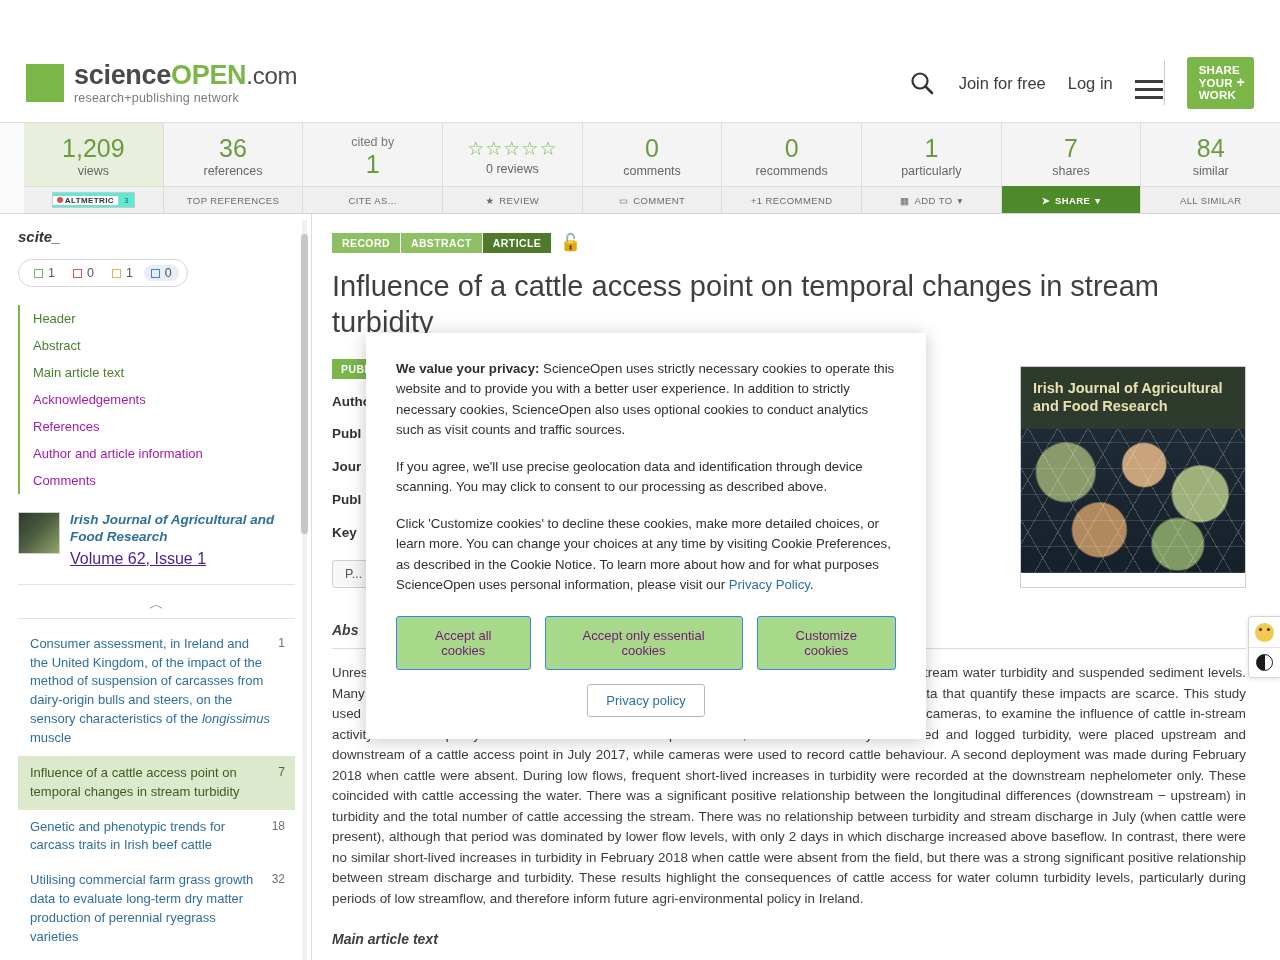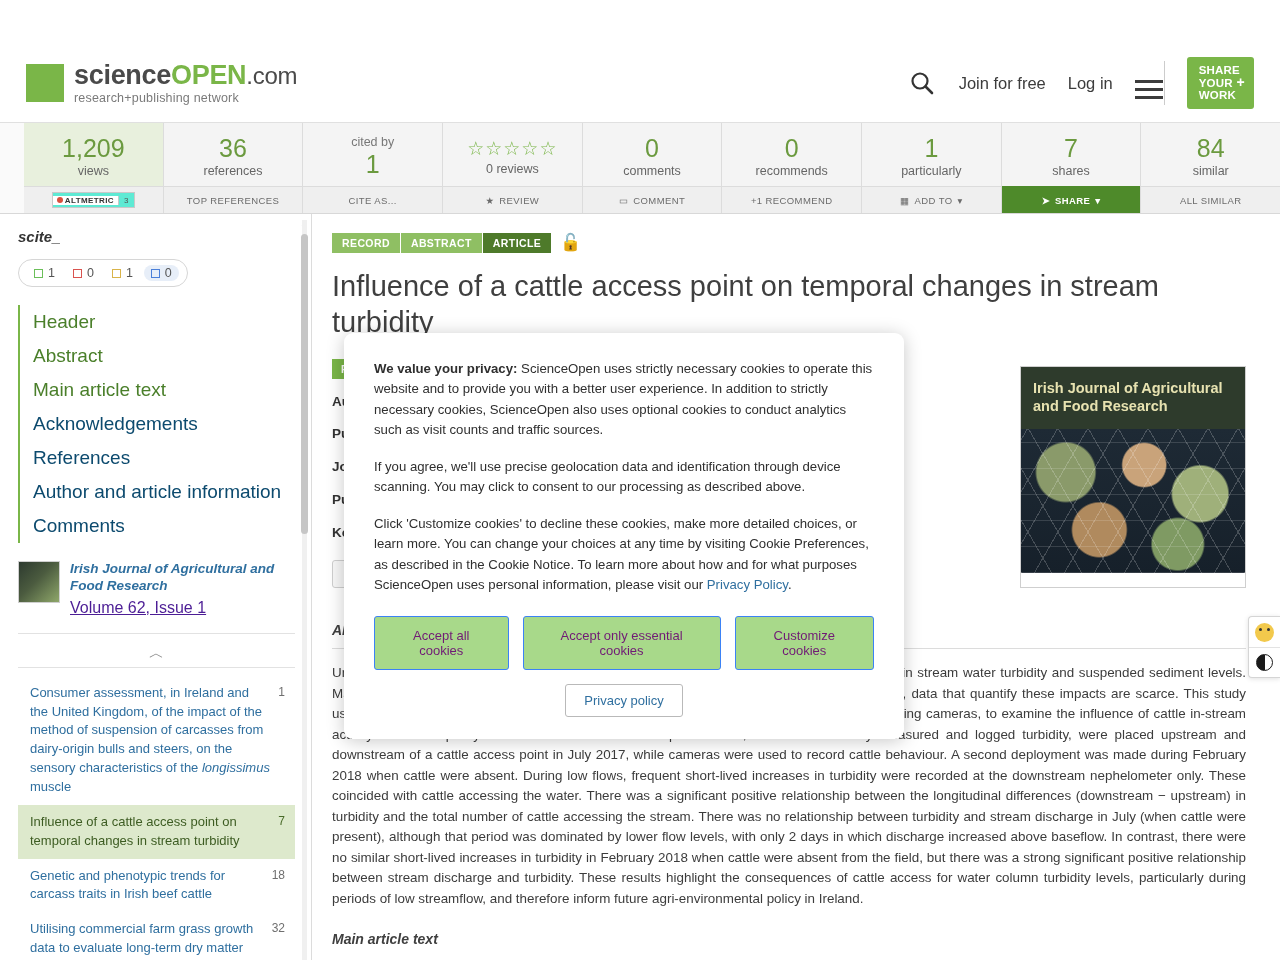--- a/index.html
+++ b/index.html
@@ -180,26 +180,26 @@
   }
   .sq { width: 9px; height: 9px; border: 1.5px solid #999; display: inline-block; }
   .sq.g { border-color: #6bbf59; }
   .sq.r { border-color: #d9534f; }
   .sq.y { border-color: #d9b44a; }
   .sq.b { border-color: #4a7fd9; }
   .scite-pill.sel { background: #e7eef8; }
 
   .toc { margin-top: 18px; border-left: 2px solid #7ab648; padding-left: 0; }
   .toc-item {
-    font-size: 19px;
+    font-size: 13px;
     color: #4a7f2a;
     padding: 6px 0 6px 13px;
     cursor: pointer;
   }
-  .toc-item.dark { color: #0c4a6e; }
+  .toc-item.dark { color: #a21caf; }
 
   .journal-box {
     display: flex; gap: 10px;
     margin: 18px 0 0 0;
     padding: 0 0 16px 0;
     border-bottom: 1px solid #e2e2e2;
   }
   .journal-thumb {
     width: 42px; height: 42px; flex: 0 0 42px;
     background: linear-gradient(135deg,#2d3a2f 0%, #4b5b3f 45%, #8fa76a 100%);
@@ -325,25 +325,25 @@
 
   
   .modal-overlay {
     position: absolute; inset: 0;
     background: transparent;
     z-index: 40;
     pointer-events: none;
   }
   .modal {
     position: absolute;
-    left: 344px; top: 289px;
+    left: 366px; top: 289px;
     width: 560px;
     background: #fff;
     box-shadow: 0 2px 18px rgba(0,0,0,.22);
-    border-radius: 9px;
+    border-radius: 1px;
     padding: 26px 30px 22px 30px;
     z-index: 50;
     pointer-events: auto;
   }
   .modal p {
     font-size: 13.2px; line-height: 1.55; color: #2f2f2f; margin: 0 0 16px 0;
   }
   .modal p:last-of-type { margin-bottom: 20px; }
   .modal b { font-weight: bold; }
   .modal a { color: #2f6f9f; text-decoration: none; }

